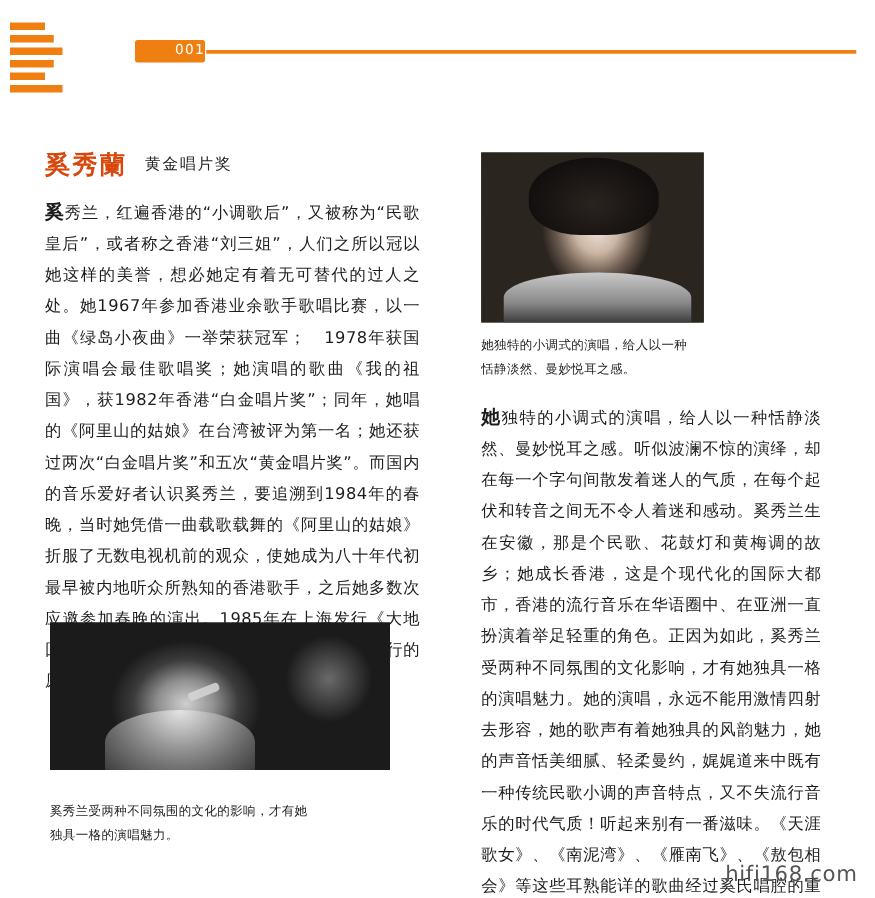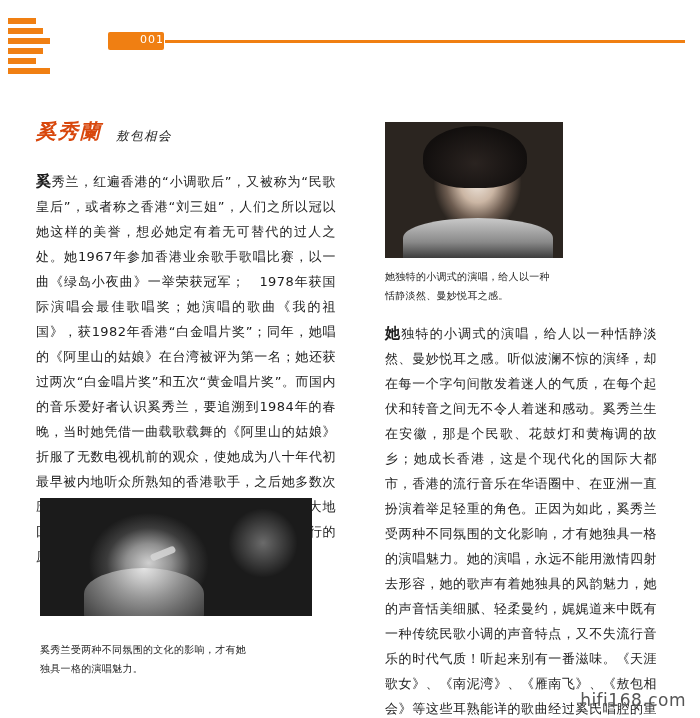--- a/index.html
+++ b/index.html
@@ -80,24 +80,23 @@
 
   
   .left-col {
     position: absolute;
     left: 36px;
     top: 118px;
     width: 300px;
   }
   .artist-title-row {
     display: flex;
-    align-items: flex-end;
+    align-items: center;
     gap: 14px;
-    margin-bottom: 24px;
-    font-style: italic;
+    margin-bottom: 12px;
   }
   .artist-name {
     color: #d8470c;
     font-size: 20px;
     font-weight: bold;
     letter-spacing: 2px;
   }
   .section-label {
     color: #222;
     font-size: 12.5px;
@@ -249,21 +248,21 @@
     <div class="bar"></div>
   </div>
   <div class="page-num-block"></div>
   <div class="page-num">001</div>
   <div class="header-rule"></div>
 </div>
 
 <div class="left-col">
   <div class="artist-title-row">
     <span class="artist-name">奚秀蘭</span>
-    <span class="section-label">敖包相会</span>
+    <span class="section-label">黄金唱片奖</span>
   </div>
   <div class="body-text">
     <span class="lead">奚</span><span>秀兰，红遍香港的“小调歌后”，又被称为“民歌皇后”，或者称之香港“刘三姐”，人们之所以冠以她这样的美誉，想必她定有着无可替代的过人之处。她1967年参加香港业余歌手歌唱比赛，以一曲《绿岛小夜曲》一举荣获冠军；　1978年获国际演唱会最佳歌唱奖；她演唱的歌曲《我的祖国》，获1982年香港“白金唱片奖”；同年，她唱的《阿里山的姑娘》在台湾被评为第一名；她还获过两次“白金唱片奖”和五次“黄金唱片奖”。而国内的音乐爱好者认识奚秀兰，要追溯到1984年的春晚，当时她凭借一曲载歌载舞的《阿里山的姑娘》折服了无数电视机前的观众，使她成为八十年代初最早被内地听众所熟知的香港歌手，之后她多数次应邀参加春晚的演出。1985年在上海发行《大地回春》唱片，这也是香港歌星“首次”在内地发行的原声带。</span>
   </div>
 </div>
 
 <div class="left-photo-wrap">
   <div class="photo left-photo">
     <div class="glow"></div>
     <div class="dress"></div>

